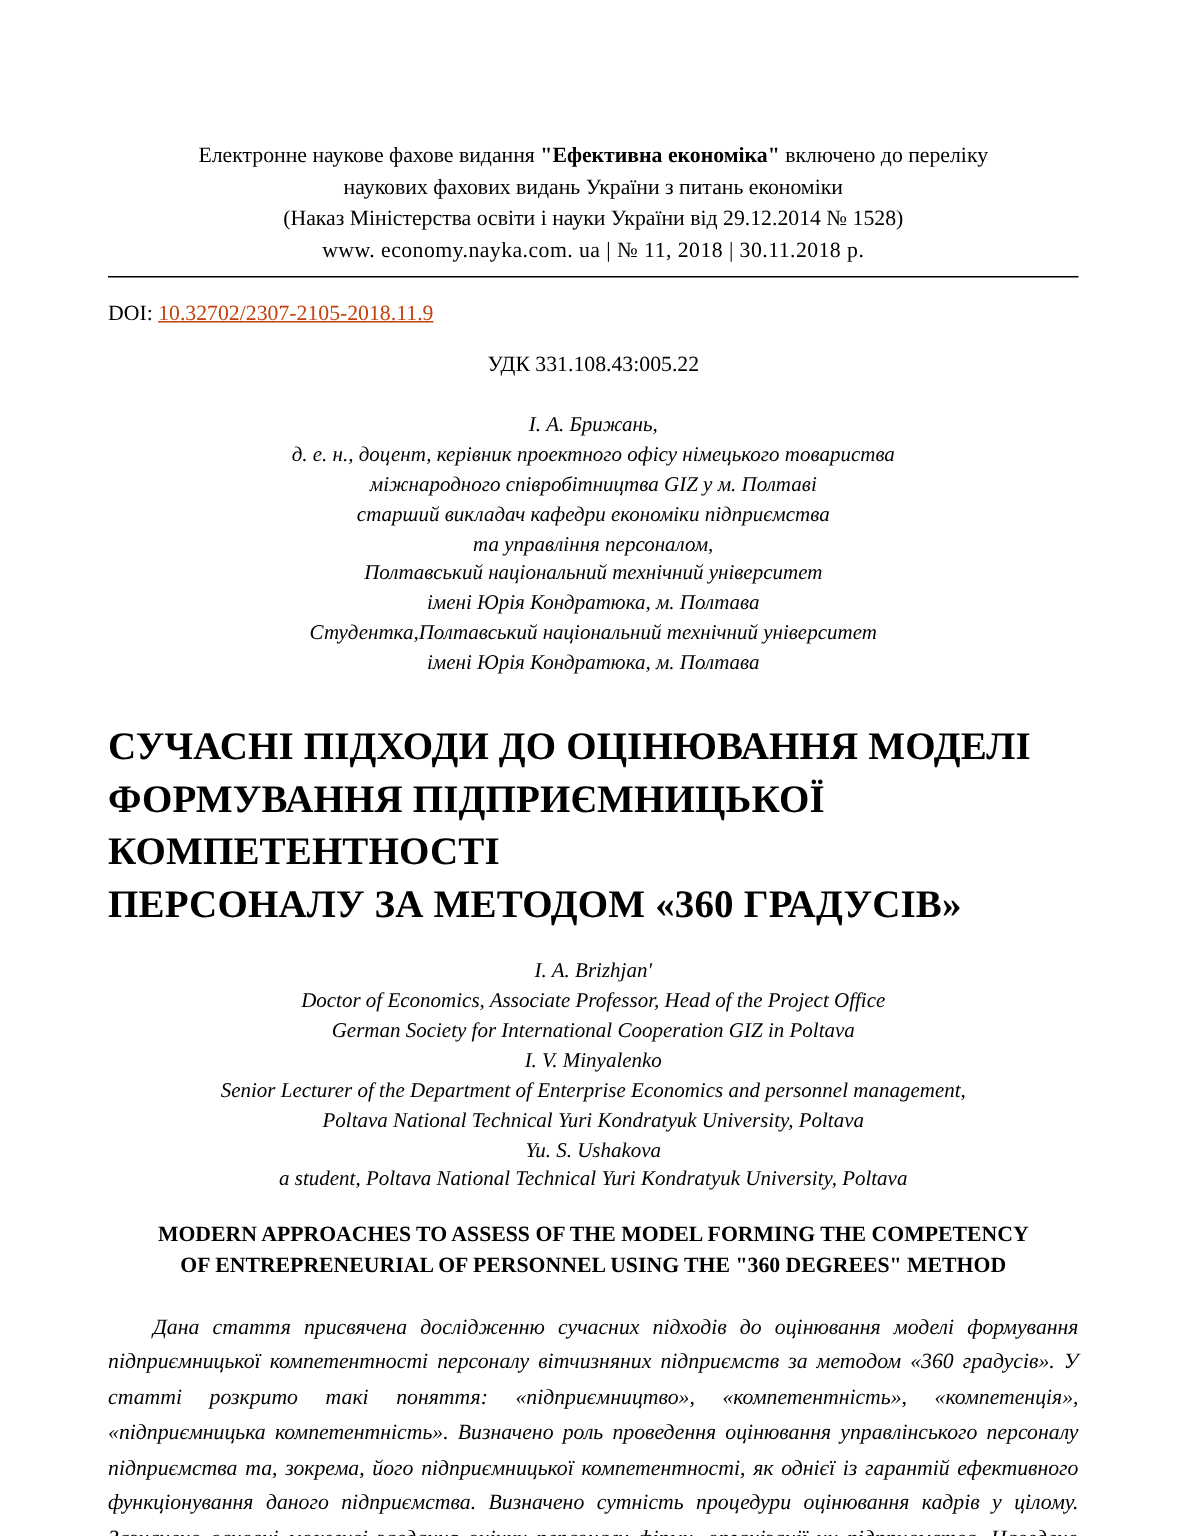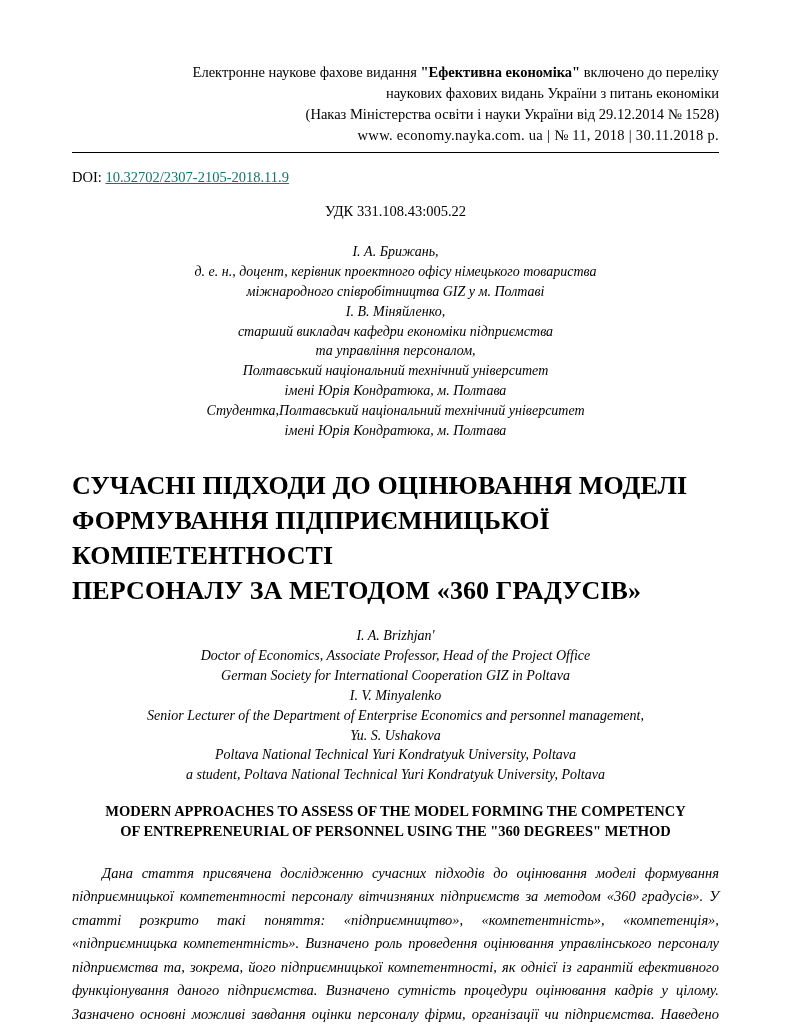--- a/index.html
+++ b/index.html
@@ -16,23 +16,24 @@
   }
   .page {
     position: relative;
     width: 791px;
     height: 1024px;
     box-sizing: border-box;
     padding: 62px 72px 0 72px;
   }
   
   .masthead {
-    text-align: right;
+    text-align: center;
     font-size: 14.5px;
     line-height: 1.45;
+    margin-top: 32px;
   }
   .masthead div {
     white-space: nowrap;
   }
   .masthead .m-bold {
     font-weight: bold;
   }
   .masthead .m-url {
     letter-spacing: 0.3px;
   }
@@ -42,21 +43,21 @@
     margin: 6px 0 0 0;
     width: 100%;
   }
   
   .doi {
     margin-top: 16px;
     font-size: 14.5px;
     text-align: left;
   }
   .doi a {
-    color: #0f766e;
+    color: #c2410c;
   }
   .udc {
     margin-top: 17px;
     font-size: 14.5px;
     text-align: center;
   }
   
   .authors-ua {
     margin-top: 22px;
     text-align: center;
@@ -119,43 +120,42 @@
   <div class="doi">
     <span>DOI: </span><a href="#">10.32702/2307-2105-2018.11.9</a>
   </div>
 
   <div class="udc">УДК 331.108.43:005.22</div>
 
   <div class="authors-ua">
     <div class="name">І. А. Брижань,</div>
     <div>д. е. н., доцент, керівник проектного офісу німецького товариства</div>
     <div>міжнародного співробітництва GIZ у м. Полтаві</div>
-    <div class="name">І. В. Міняйленко,</div>
     <div>старший викладач кафедри економіки підприємства</div>
     <div>та управління персоналом,</div>
     <div>Полтавський національний технічний університет</div>
     <div>імені Юрія Кондратюка, м. Полтава</div>
     <div>Студентка,Полтавський національний технічний університет</div>
     <div>імені Юрія Кондратюка, м. Полтава</div>
   </div>
 
   <div class="title-ua">
     <div>СУЧАСНІ ПІДХОДИ ДО ОЦІНЮВАННЯ МОДЕЛІ</div>
     <div>ФОРМУВАННЯ ПІДПРИЄМНИЦЬКОЇ КОМПЕТЕНТНОСТІ</div>
     <div>ПЕРСОНАЛУ ЗА МЕТОДОМ «360 ГРАДУСІВ»</div>
   </div>
 
   <div class="authors-en">
     <div>I. A. Brizhjan'</div>
     <div>Doctor of Economics, Associate Professor, Head of the Project Office</div>
     <div>German Society for International Cooperation GIZ in Poltava</div>
     <div>I. V. Minyalenko</div>
     <div>Senior Lecturer of the Department of Enterprise Economics and personnel management,</div>
+    <div>Poltava National Technical Yuri Kondratyuk University, Poltava</div>
     <div>Yu. S. Ushakova</div>
-    <div>Poltava National Technical Yuri Kondratyuk University, Poltava</div>
     <div>a student, Poltava National Technical Yuri Kondratyuk University, Poltava</div>
   </div>
 
   <div class="title-en">
     <div>MODERN APPROACHES TO ASSESS OF THE MODEL FORMING THE COMPETENCY</div>
     <div>OF ENTREPRENEURIAL OF PERSONNEL USING THE "360 DEGREES" METHOD</div>
   </div>
 
   <div class="abstract">Дана стаття присвячена дослідженню сучасних підходів до оцінювання моделі формування підприємницької компетентності персоналу вітчизняних підприємств за методом «360 градусів». У статті розкрито такі поняття: «підприємництво», «компетентність», «компетенція», «підприємницька компетентність». Визначено роль проведення оцінювання управлінського персоналу підприємства та, зокрема, його підприємницької компетентності, як однієї із гарантій ефективного функціонування даного підприємства. Визначено сутність процедури оцінювання кадрів у цілому. Зазначено основні можливі завдання оцінки персоналу фірми, організації чи підприємства. Наведено перелік основних методів для оцінювання працівників підприємства. Розкрито сутність, головну мету, а також основні особливості процесу проведення оцінки підприємницької компетентності персоналу підприємства за</div>
 

